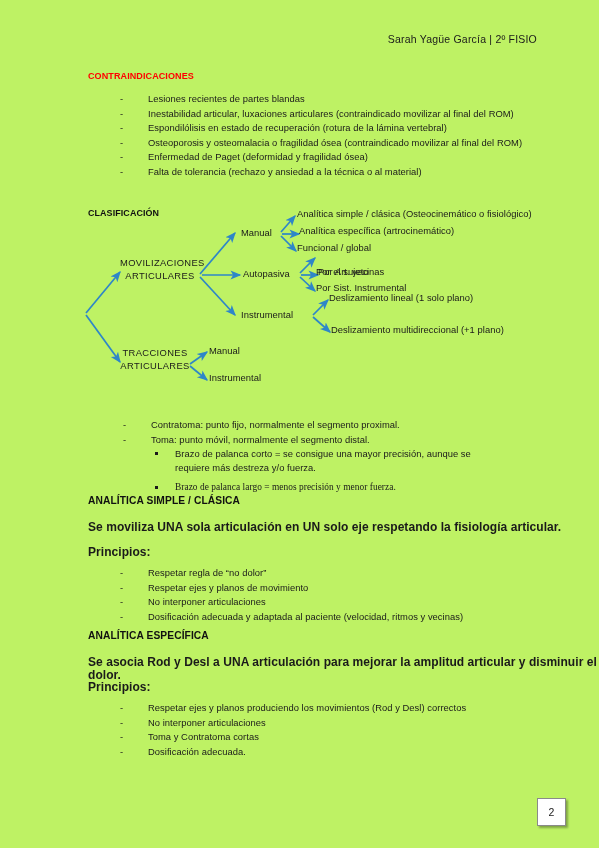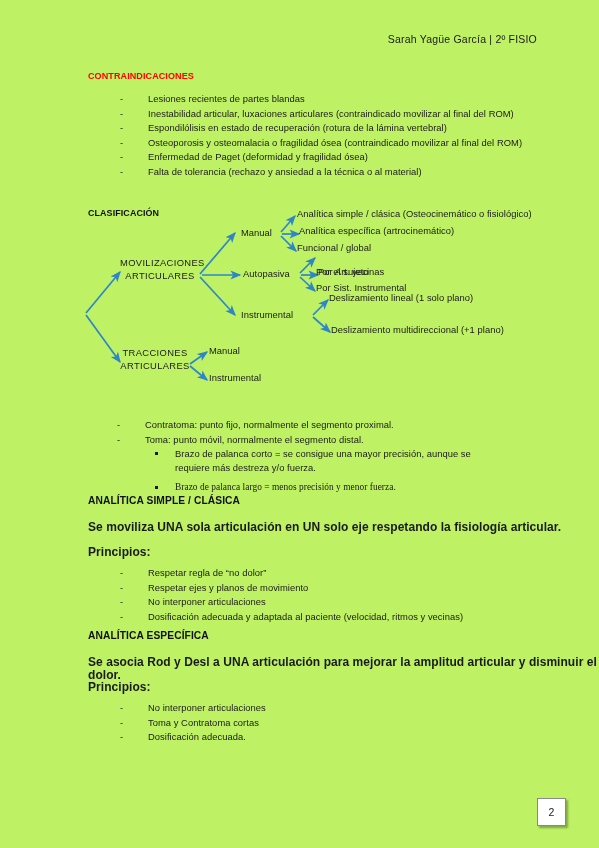--- a/index.html
+++ b/index.html
@@ -228,21 +228,21 @@
     <div class="dg-label" style="left:318px; top:70px;">Por Art. vecinas</div>
     <div class="dg-label" style="left:316px; top:86px;text-align:center;">Por Sist. Instrumental</div>
 
     <div class="dg-label" style="left:329px; top:96px;">Deslizamiento lineal (1 solo plano)</div>
     <div class="dg-label" style="left:331px; top:128px;">Deslizamiento multidireccional (+1 plano)</div>
 
     <div class="dg-label" style="left:209px; top:149px;">Manual</div>
     <div class="dg-label" style="left:209px; top:176px;">Instrumental</div>
   </div>
 
-  <ul class="dash blk" style="left:112px; top:418px; width:450px;">
+  <ul class="dash blk" style="left:118px; top:418px; width:450px;">
     <li>Contratoma: punto fijo, normalmente el segmento proximal.</li>
     <li>Toma: punto móvil, normalmente el segmento distal.</li>
   </ul>
 
   <ul class="sq blk" style="left:145px; top:447px; width:360px;">
     <li>Brazo de palanca corto = se consigue una mayor precisión, aunque se requiere más destreza y/o fuerza.</li>
     <li style="margin-top:7px;font-family:Liberation Serif, serif;">Brazo de palanca largo = menos precisión y menor fuerza.</li>
   </ul>
 
   <div class="blk heading-black" style="left:88px; top:494px;">ANALÍTICA SIMPLE / CLÁSICA</div>
@@ -258,20 +258,21 @@
     <li>Dosificación adecuada y adaptada al paciente (velocidad, ritmos y vecinas)</li>
   </ul>
 
   <div class="blk heading-black" style="left:88px; top:629px;">ANALÍTICA ESPECÍFICA</div>
 
   <div class="blk para" style="left:88px; top:656px;">Se asocia Rod y Desl a UNA articulación para mejorar la amplitud articular y disminuir el dolor.</div>
 
   <div class="blk para" style="left:88px; top:681px;">Principios:</div>
 
   <ul class="dash blk" style="left:115px; top:701px; width:440px;">
+    <li>Respetar ejes y planos produciendo los movimientos (Rod y Desl) correctos</li>
     <li>No interponer articulaciones</li>
     <li>Toma y Contratoma cortas</li>
     <li>Dosificación adecuada.</li>
   </ul>
 
   <div class="pagebox">
     <span>2</span>
   </div>
 
 </div>

